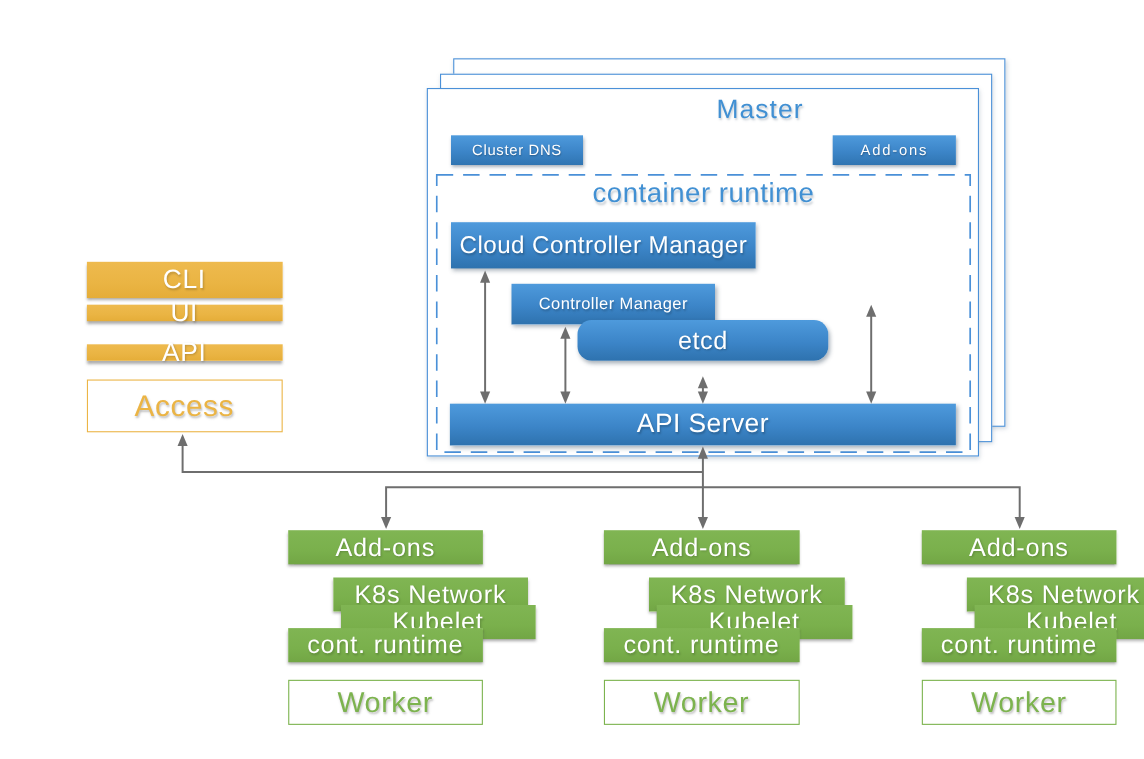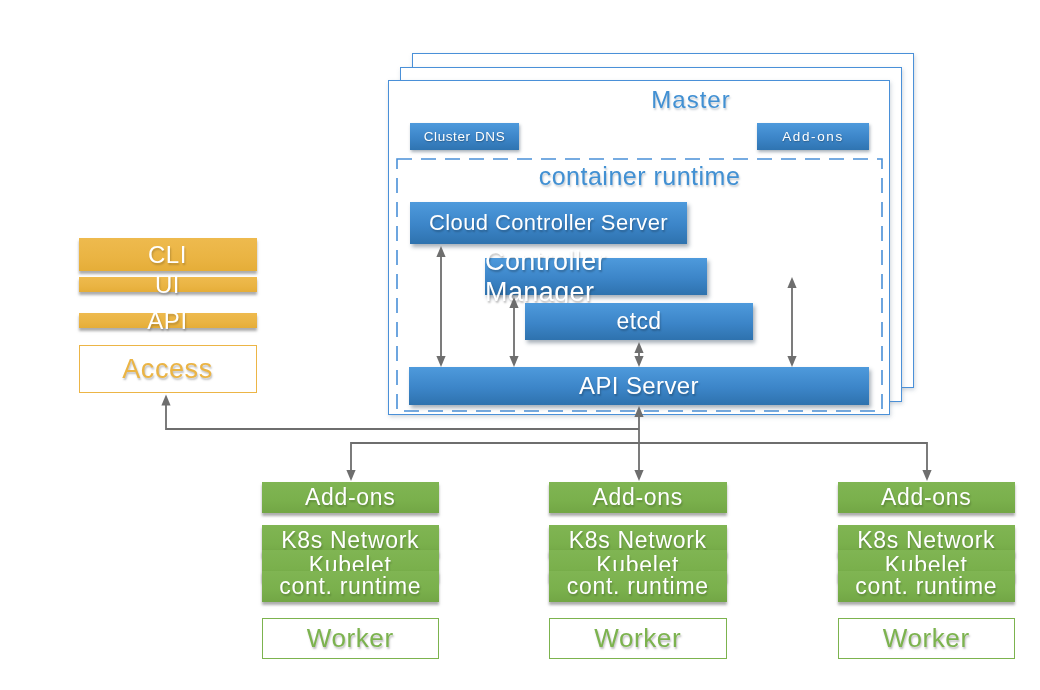--- a/index.html
+++ b/index.html
@@ -40,21 +40,21 @@
     position: absolute;
     height: 27px;
     background: linear-gradient(180deg, #4e9adc 0%, #3c85c8 55%, #2f74b1 100%);
     color: #ffffff;
     display: flex; align-items: center; justify-content: center;
     font-size: 13.5px;
     letter-spacing: 0.6px;
     box-shadow: 1px 2px 3px rgba(60,80,100,0.45);
     text-shadow: 0.5px 1px 1.5px rgba(0,0,0,0.3);
   }
-  .badge-dns    { left: 410px; top: 123px; width: 109px; }
+  .badge-dns    { left: 410px; top: 123px; width: 120px; }
   .badge-addons { left: 757px; top: 123px; width: 112px; letter-spacing: 1.6px; }
 
   .runtime-box {
     position: absolute;
     left: 396px; top: 158px; width: 487px; height: 254px;
   }
   .runtime-box svg { display: block; width: 100%; height: 100%; }
   .runtime-title {
     position: absolute;
     left: 396px; top: 162px; width: 487px;
@@ -69,22 +69,22 @@
   .comp {
     position: absolute;
     background: linear-gradient(180deg, #4e9adc 0%, #3c85c8 55%, #2e72ae 100%);
     color: #ffffff;
     display: flex; align-items: center; justify-content: center;
     box-shadow: 1.5px 2.5px 4px rgba(60,80,100,0.45);
     text-shadow: 1px 1.5px 2px rgba(0,0,0,0.25);
     letter-spacing: 0.4px;
   }
   .comp-ccm       { left: 410px; top: 202px; width: 277px; height: 42px;   font-size: 22px; }
-  .comp-cm        { left: 465px; top: 258px; width: 222px; height: 37px;   font-size: 27px; margin-left: 20px; }
-  .comp-etcd      { left: 525px; top: 303px; width: 228px; height: 37px;   font-size: 23px; }
+  .comp-cm        { left: 465px; top: 258px; width: 185px; height: 37px;   font-size: 15px; }
+  .comp-etcd      { left: 525px; top: 291px; width: 228px; height: 37px;   font-size: 23px; border-radius: 13px; }
   .comp-scheduler { left: 716px; top: 238px; width: 152px; height: 37.5px; font-size: 23px; }
   .comp-api       { left: 409px; top: 367px; width: 460px; height: 37.5px; font-size: 24px; }
 
   
   .access-row {
     position: absolute;
     left: 78.5px; width: 178px; height: 15px;
     background: linear-gradient(180deg, #eeba4e 0%, #eab443 60%, #e5ad38 100%);
     color: #ffffff;
     display: flex; align-items: center; justify-content: center;
@@ -128,22 +128,22 @@
     display: flex; align-items: center; justify-content: center;
     font-size: 26px;
     letter-spacing: 0.6px;
     color: #7cb34e;
     text-shadow: 1px 2px 2px rgba(110,110,110,0.45);
   }
   .w1 { left: 261.5px; }
   .w2 { left: 549px; }
   .w3 { left: 837.5px; }
   .rt0 { top: 482px; }
-  .rt1 { top: 525px; }
-  .rt2 { top: 550px; }
+  .rt1 { top: 525px; margin-left: 41px; }
+  .rt2 { top: 550px; margin-left: 48px; }
   .rt3 { top: 571px; }
   .rtb { top: 617.5px; }
 
   .arrows-svg {
     position: absolute;
     left: 0; top: 0; width: 1040px; height: 690px;
     pointer-events: none;
   }
   .aline { stroke: #6e6e6e; stroke-width: 1.8; fill: none; }
   .ahead { fill: #6e6e6e; stroke: none; }
@@ -162,21 +162,21 @@
   <div class="badge badge-dns">Cluster DNS</div>
   <div class="badge badge-addons">Add-ons</div>
 
   <div class="runtime-box">
     <svg viewBox="0 0 487 254" preserveAspectRatio="none" xmlns="http://www.w3.org/2000/svg">
       <rect x="1" y="1" width="485" height="252" fill="none" stroke="#4a90d8" stroke-width="1.6" stroke-dasharray="15 9"></rect>
     </svg>
   </div>
   <div class="runtime-title">container runtime</div>
 
-  <div class="comp comp-ccm">Cloud Controller Server</div>
+  <div class="comp comp-ccm">Cloud Controller Manager</div>
   <div class="comp comp-cm">Controller Manager</div>
   <div class="comp comp-etcd">etcd</div>
   <div class="comp comp-api">API Server</div>
 
   <div class="access-row access-cli">CLI</div>
   <div class="access-row access-ui">UI</div>
   <div class="access-row access-api">API</div>
   <div class="access-base">Access</div>
 
   <div class="wrow w1 rt0">Add-ons</div>

